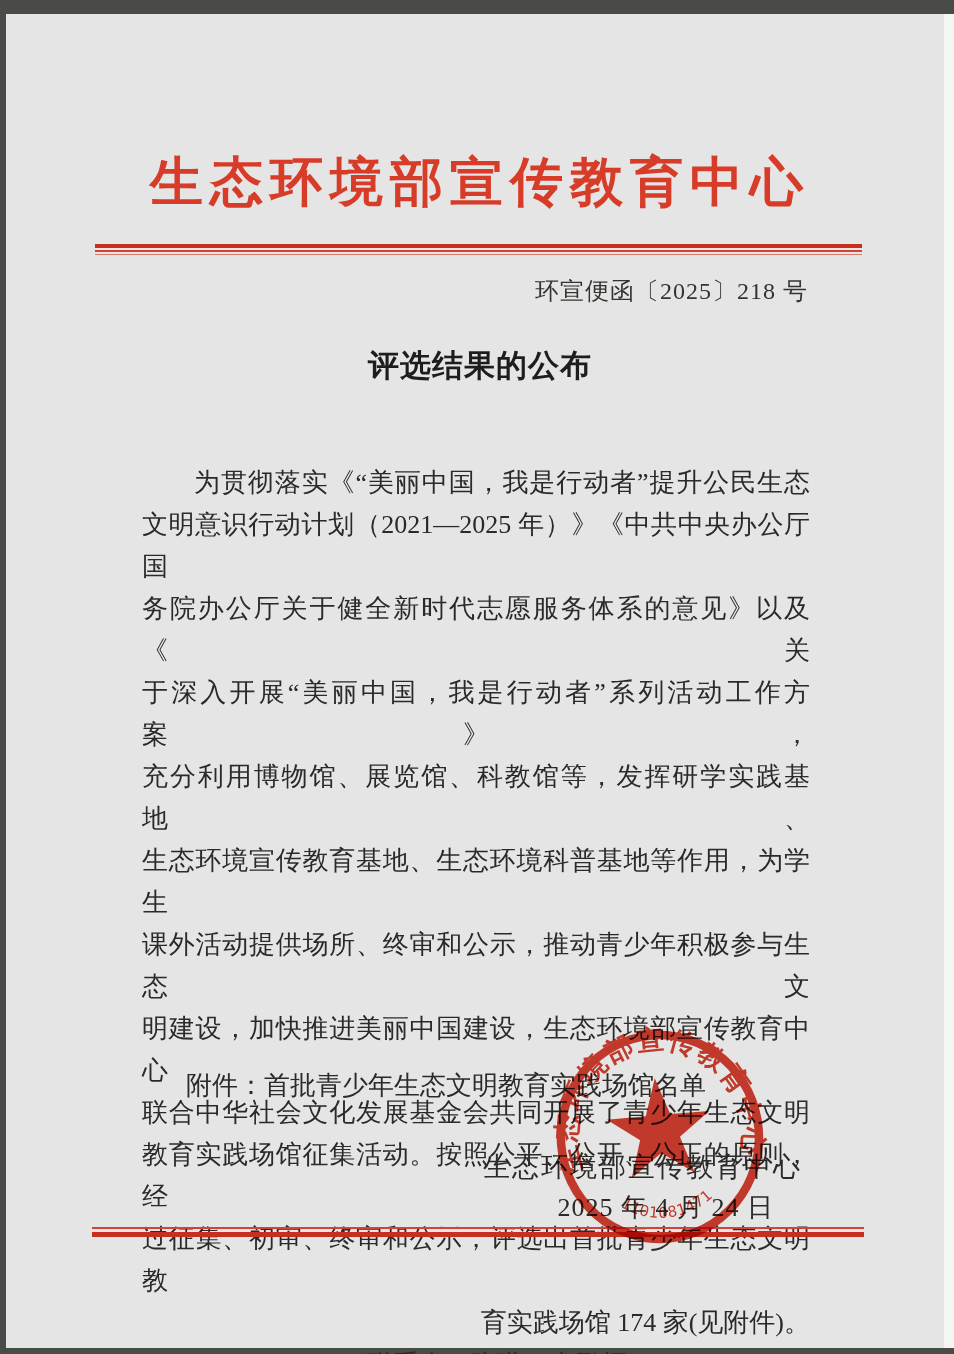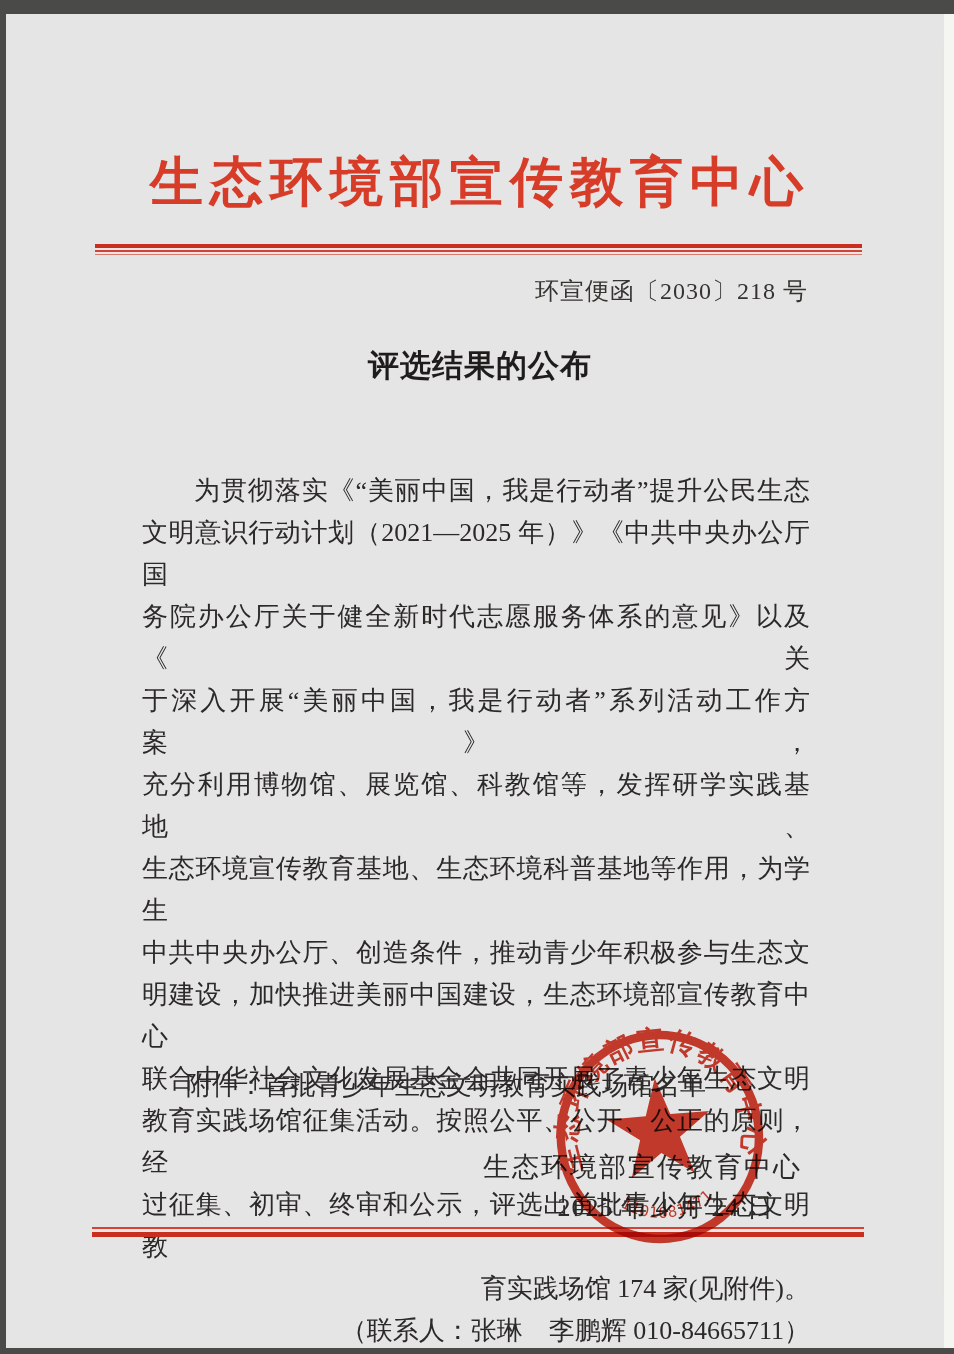--- a/index.html
+++ b/index.html
@@ -20,21 +20,21 @@
 
   .doc-number{position:absolute;right:146px;top:261px;font-size:24px;color:#35332f;letter-spacing:1px;}
 
   .doc-title{position:absolute;left:0;top:330px;width:948px;text-align:center;
              color:#1e1d1b;font-size:31px;font-weight:bold;line-height:43px;letter-spacing:1px;}
 
   .body-block{position:absolute;left:136px;top:448px;width:668px;color:#2b2a28;
               font-size:26px;line-height:42px;}
   .jline{text-align:justify;text-align-last:justify;}
   .nline{text-align:right;}
-  .indent{text-indent:52px;margin-top:8px;}
+  .indent{text-indent:52px;}
   .indent-sm{text-indent:44px;}
 
   .attachment{position:absolute;left:136px;top:1052px;width:700px;font-size:26px;
               color:#2b2a28;text-indent:44px;line-height:42px;font-family:Liberation Mono, monospace;}
 
   .sig-org{position:absolute;right:152px;top:1135px;font-size:27px;color:#2b2a28;letter-spacing:2px;}
   .sig-date{position:absolute;right:180px;top:1176px;font-size:26px;color:#2b2a28;letter-spacing:1px;}
 
   .bottom-rule{position:absolute;left:86px;top:1213px;width:772px;}
   .bottom-rule .thin{height:2px;background:#cf4434;}
@@ -57,34 +57,34 @@
     <div class="org-name">生态环境部宣传教育中心</div>
 
     <div class="red-rule">
       <div class="thick"></div>
         <div class="gap"></div>
         <div class="thin"></div>
         <div class="gap"></div>
         <div class="hair"></div>
     </div>
 
-    <div class="doc-number">环宣便函〔2030〕218 号</div>
+    <div class="doc-number">环宣便函〔2025〕218 号</div>
 
     <div class="doc-title">
       <div>评选结果的公布</div>
     </div>
 
     <div class="body-block">
       <div class="jline indent">为贯彻落实《“美丽中国，我是行动者”提升公民生态</div>
       <div class="jline">文明意识行动计划（2021—2025 年）》《中共中央办公厅　国</div>
       <div class="jline">务院办公厅关于健全新时代志愿服务体系的意见》以及《关</div>
       <div class="jline">于深入开展“美丽中国，我是行动者”系列活动工作方案》，</div>
       <div class="jline">充分利用博物馆、展览馆、科教馆等，发挥研学实践基地、</div>
       <div class="jline">生态环境宣传教育基地、生态环境科普基地等作用，为学生</div>
-      <div class="jline">中共中央办公厅、创造条件，推动青少年积极参与生态文</div>
+      <div class="jline">课外活动提供场所、终审和公示，推动青少年积极参与生态文</div>
       <div class="jline">明建设，加快推进美丽中国建设，生态环境部宣传教育中心</div>
       <div class="jline">联合中华社会文化发展基金会共同开展了青少年生态文明</div>
       <div class="jline">教育实践场馆征集活动。按照公平、公开、公正的原则，经</div>
       <div class="jline">过征集、初审、终审和公示，评选出首批青少年生态文明教</div>
       <div class="nline">育实践场馆 174 家(见附件)。</div>
       <div class="nline indent-sm">（联系人：张琳　李鹏辉 010-84665711）</div>
     </div>
 
     <div class="attachment">附件：首批青少年生态文明教育实践场馆名单</div>
 

